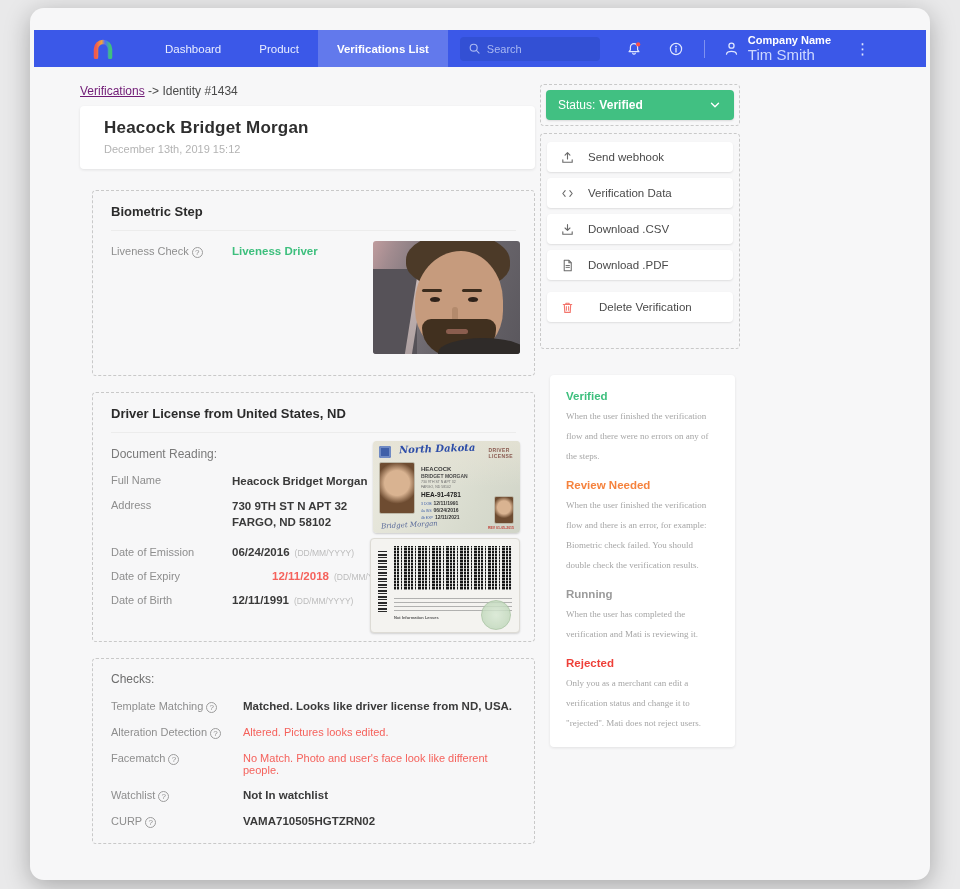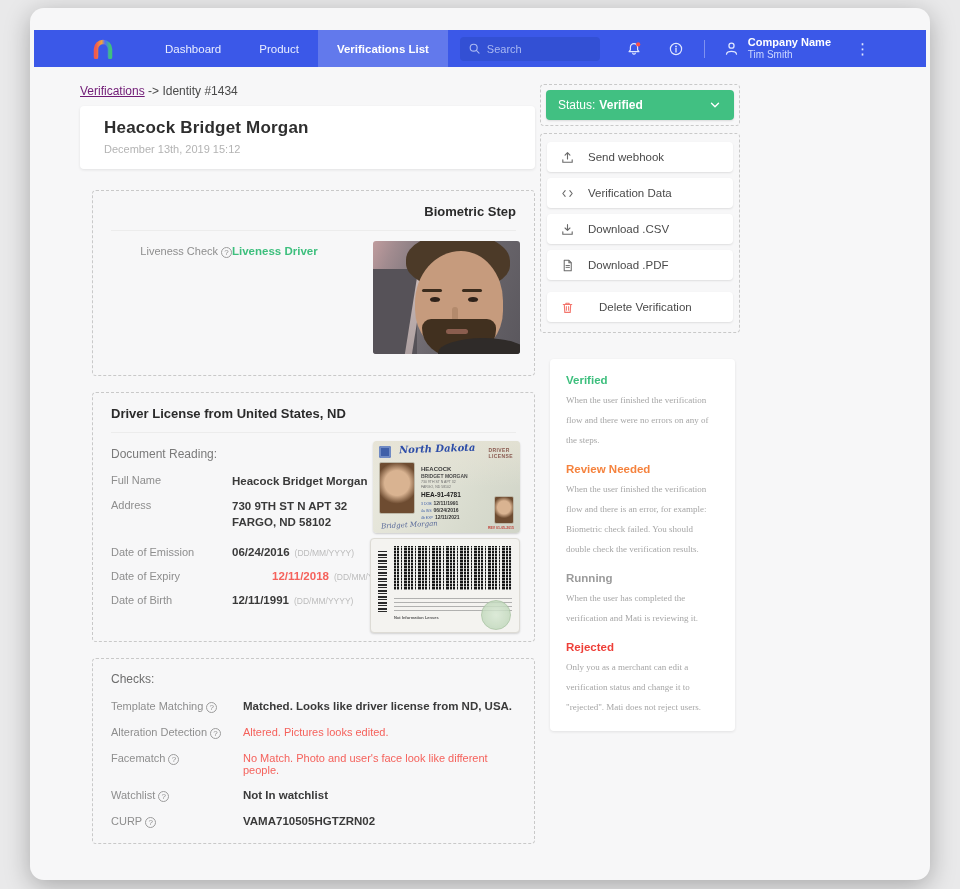--- a/index.html
+++ b/index.html
@@ -15,41 +15,41 @@
   .nav-tab.active { background:rgba(255,255,255,.20); color:#fff; font-weight:bold; }
   .search-box { margin-left:auto; width:140px; height:24px; background:#3350d4; border-radius:4px;
                 display:flex; align-items:center; padding:0 8px; }
   .search-box input { background:transparent; border:none; outline:none; color:#dfe6ff; font-size:11px; width:110px; margin-left:6px; font-family:"Liberation Sans", sans-serif;}
   .search-box input::placeholder { color:#a9b8f2; }
   .nav-icon { width:16px; height:16px; position:relative; margin-left:26px; cursor:pointer; flex:0 0 auto;}
   .nav-divider { width:1px; height:18px; background:rgba(255,255,255,.35); margin:0 18px 0 20px; }
   .user-block { display:flex; align-items:center; cursor:pointer; }
   .user-texts { margin-left:8px; line-height:1.15; }
   .user-company { font-size:11px; font-weight:bold; }
-  .user-name { font-size:10px; color:#cdd8ff; }
+  .user-name { font-size:15px; color:#cdd8ff; }
   .kebab { font-size:15px; color:#dfe6ff; margin-left:24px; margin-right:56px; cursor:pointer; }
 
   
   .main { display:flex; padding:17px 0 0 50px; }
   .col-left { width:455px; }
   .col-right { width:200px; margin-left:5px; }
 
   .breadcrumb { font-size:12px; color:#4a4a4a; margin-bottom:8px; }
   .breadcrumb a { color:#701a75; text-decoration:underline; cursor:pointer; }
 
   .card { background:#fff; border-radius:4px; box-shadow:0 1px 3px rgba(0,0,0,.09); }
   .title-card { padding:12px 24px 14px; margin-bottom:21px; }
   .title-card h1 { font-size:17px; font-weight:bold; color:#2e2e2e; letter-spacing:.2px; }
   .title-card .date { font-size:11px; color:#b3b3b3; margin-top:5px; }
 
   .dashed-card { border:1px dashed #c9c9c9; border-radius:4px; margin:0 0 16px 12px; padding:13px 18px; position:relative; }
   .dashed-card h2 { font-size:13px; font-weight:bold; color:#2b2b2b; }
   .hr { height:1px; background:#ececec; margin:11px 0 14px; }
 
-  .bio-card { height:186px;text-align:right; }
+  .bio-card { height:186px; }
   .lic-card { height:250px; }
 
   .row { display:flex; align-items:flex-start; margin-bottom:12px; }
   .lbl { font-size:11px; color:#8e8e8e; width:121px; flex:0 0 auto; }
   .lbl-wide { width:132px; }
   .q { display:inline-flex; width:11px; height:11px; border:1px solid #9c9c9c; border-radius:50%;
        font-size:8px; color:#8e8e8e; align-items:center; justify-content:center; margin-left:3px; vertical-align:0px; cursor:pointer;}
   .val { font-size:11.5px; font-weight:bold; color:#3a3a3a; }
   .val-green { color:#3dbf7d; font-weight:bold; font-size:11.5px;}
   .val-red { color:#f5625c; font-size:11px; }
@@ -120,21 +120,21 @@
   
   .status-wrap { border:1px dashed #c9c9c9; border-radius:4px; padding:5px; margin-bottom:7px; }
   .status-btn { background:#41c082; border-radius:4px; height:30px; display:flex; align-items:center;
                 color:#fff; font-size:12px; padding:0 12px; cursor:pointer; box-shadow:0 1px 2px rgba(0,0,0,.12); }
   .status-btn b { margin-left:4px; }
   .status-btn .chev { margin-left:auto; display:flex; }
   .actions-wrap { border:1px dashed #c9c9c9; border-radius:4px; padding:8px 6px; }
   .action-btn { background:#fff; border-radius:4px; height:30px; display:flex; align-items:center; gap:13px;
                 padding:0 13px; margin-bottom:6px; cursor:pointer; box-shadow:0 1px 2px rgba(0,0,0,.10);
                 font-size:11.5px; color:#4a4a4a; }
-  .action-btn:last-child { margin-bottom:2px;gap:24px; }
+  .action-btn:last-child { margin-bottom:18px;gap:24px; }
   .action-btn.delete { margin-top:12px; }
   .action-btn svg { flex:0 0 auto; }
 
   .legend-card { margin:26px 0 0 10px; width:185px; background:#fff; border-radius:4px;
                  box-shadow:0 1px 3px rgba(0,0,0,.09); padding:15px 16px 12px; }
   .legend-sec { margin-bottom:13px; }
   .legend-sec h3 { font-size:11.5px; font-weight:bold; margin-bottom:4px; }
   .legend-sec p { font-size:9px; line-height:20px; color:#a6a6a6;font-family:Liberation Serif, serif; }
   .c-green { color:#3dbf7d; } .c-orange { color:#f5823d; } .c-gray { color:#9b9b9b; } .c-red { color:#ee3f38; }
 </style>

